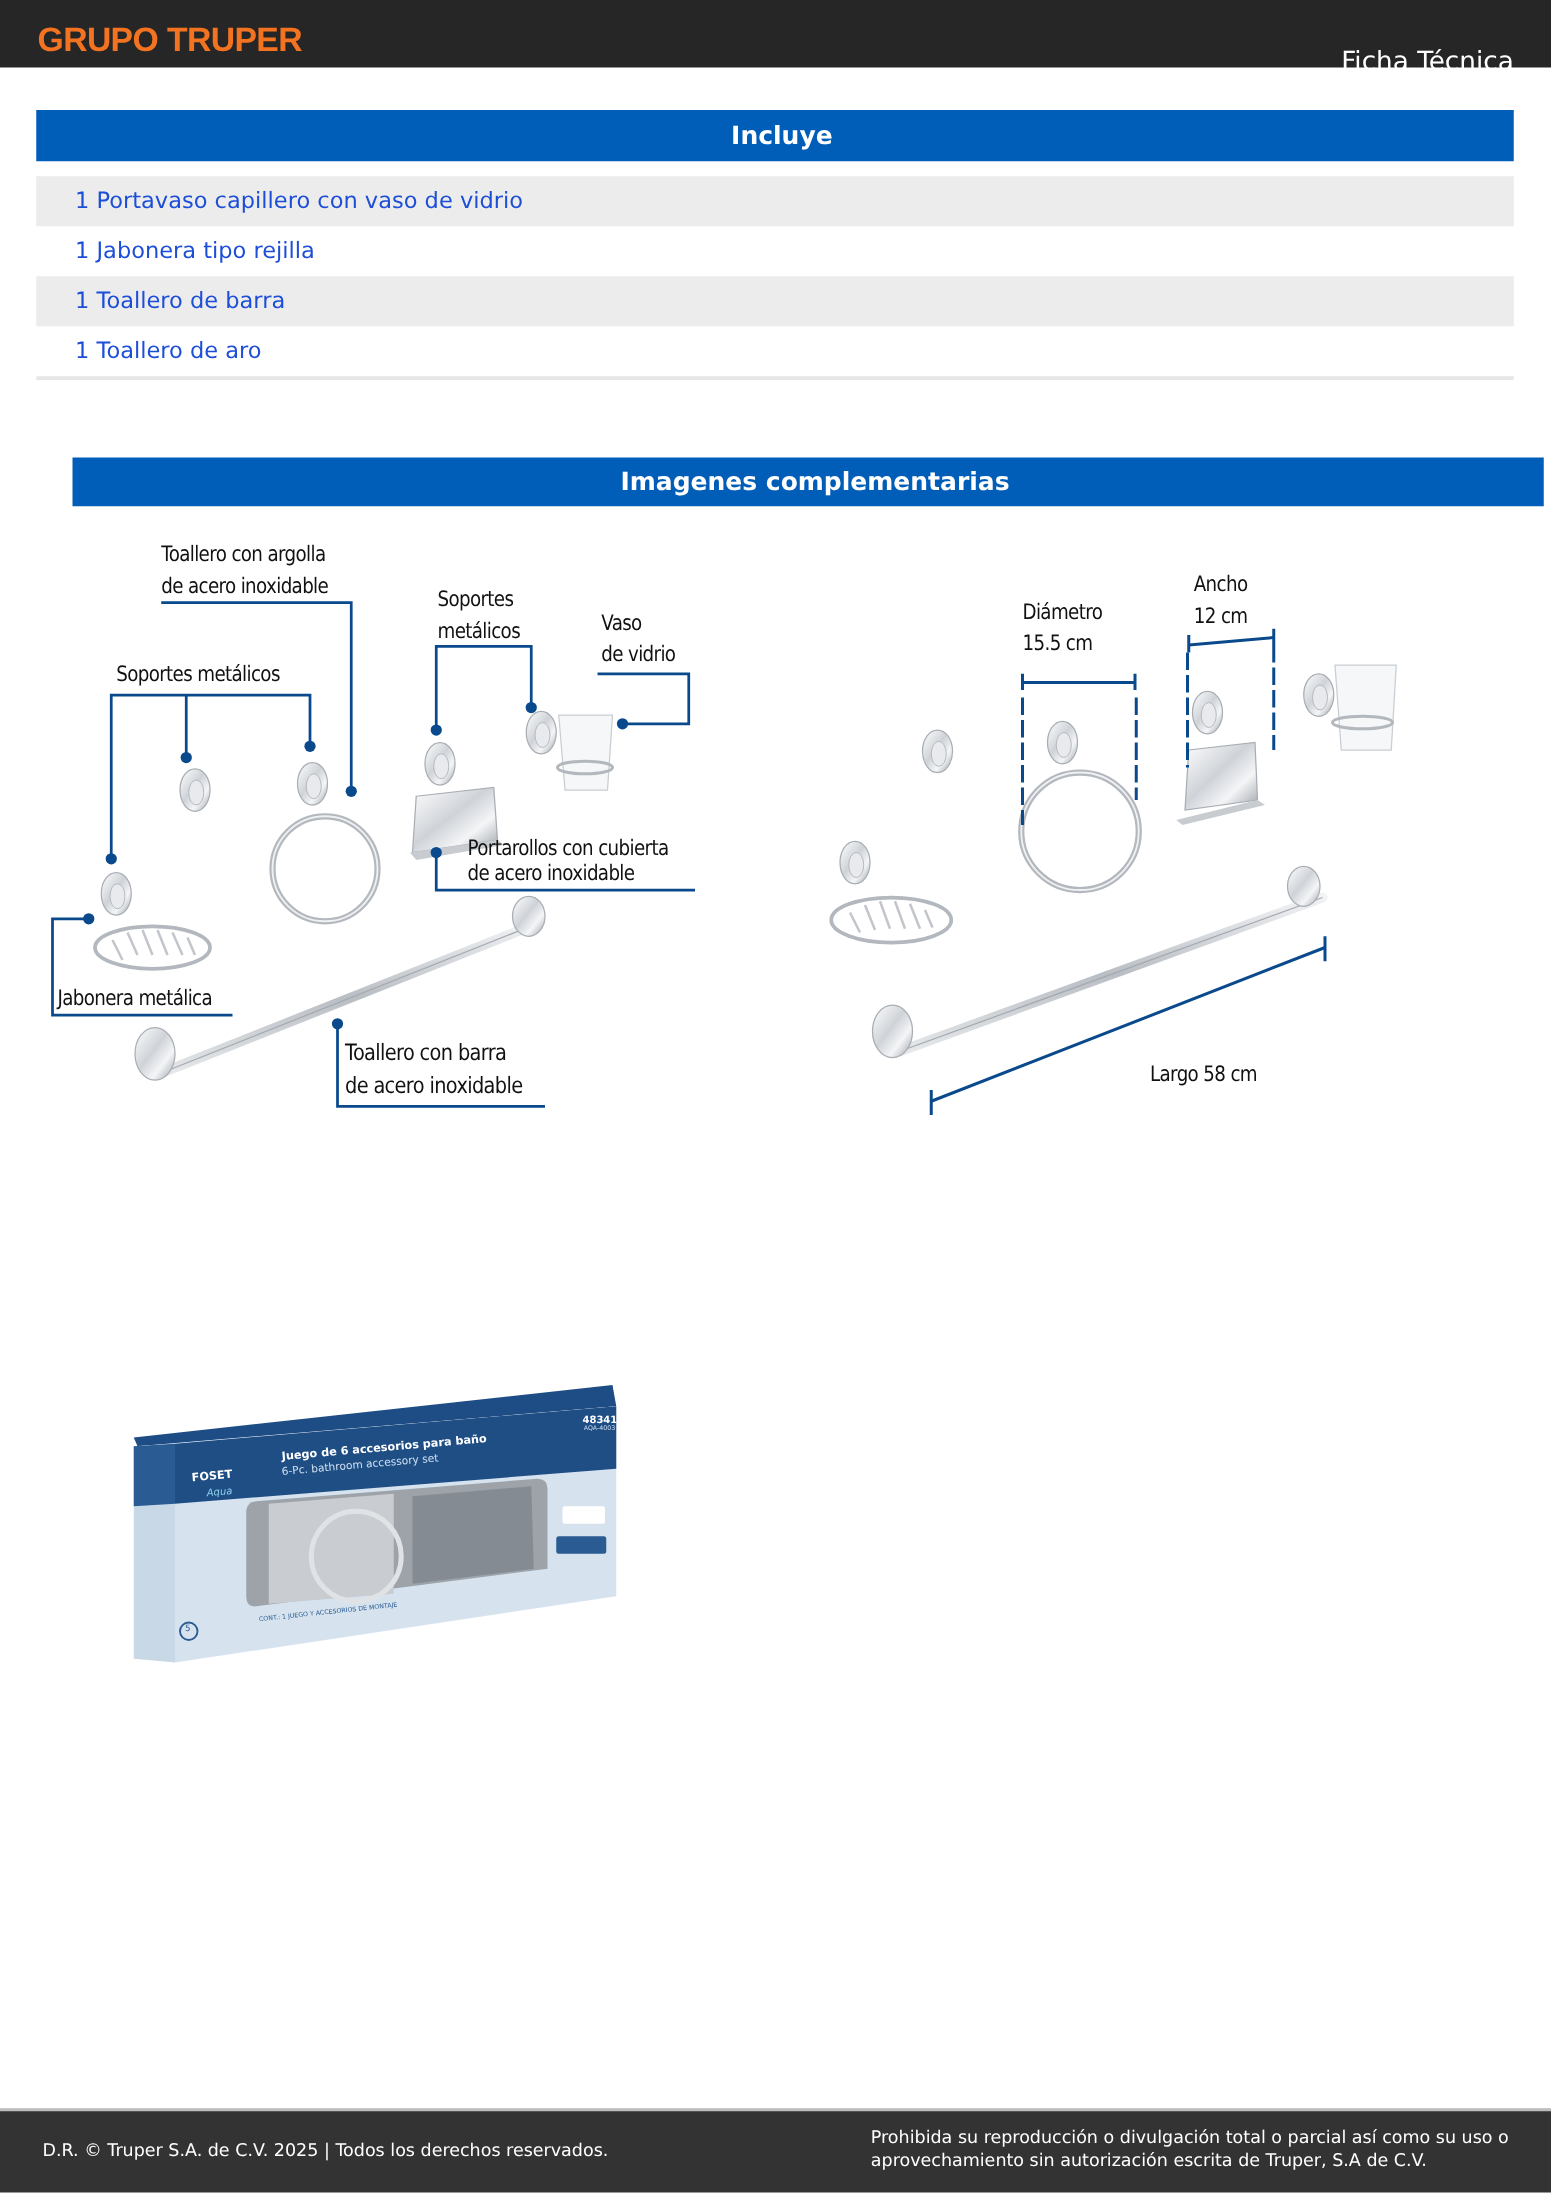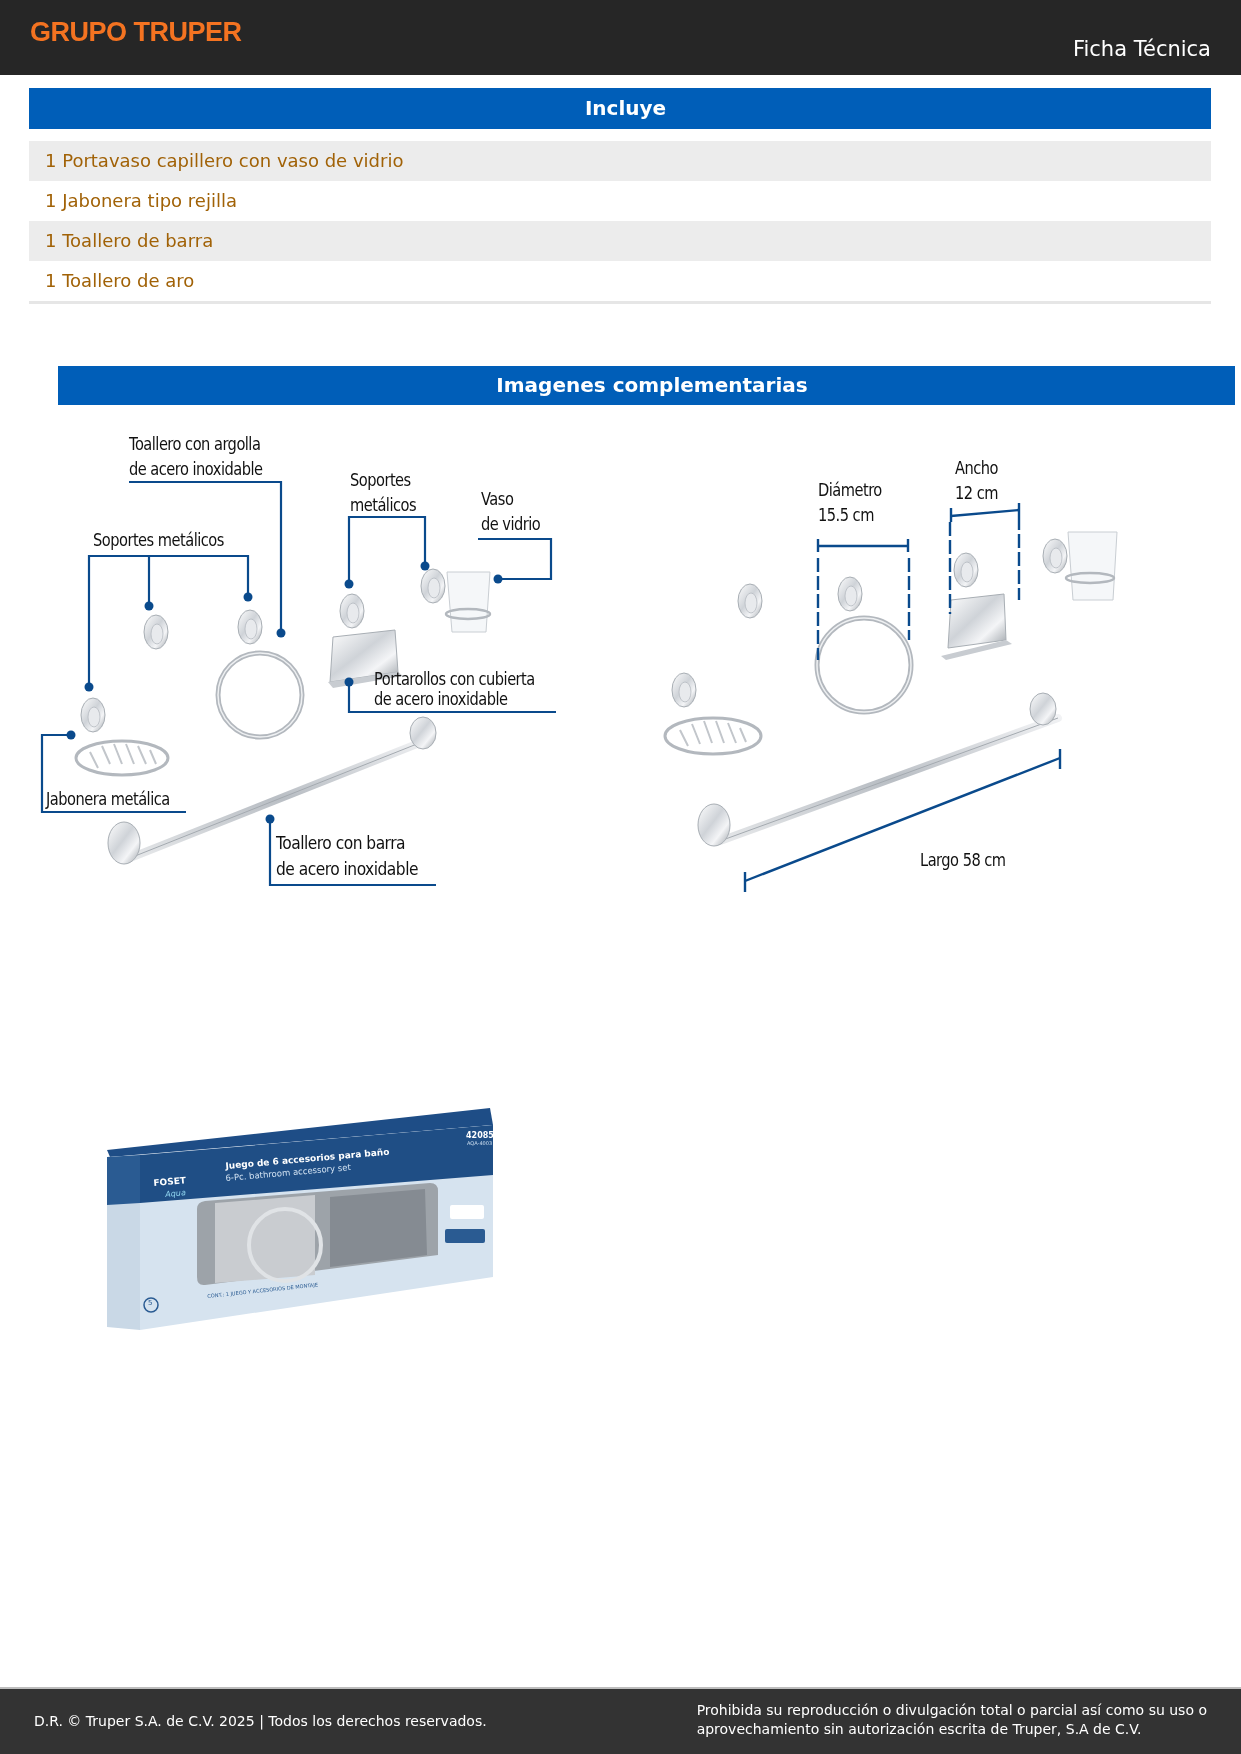--- a/index.html
+++ b/index.html
@@ -1,28 +1,28 @@
 <!DOCTYPE html>
 <html><head>
 <meta charset="utf-8">
 <style>
   * { margin: 0; padding: 0; box-sizing: border-box; }
   html, body { width: 1241px; height: 1754px; background: #ffffff; overflow: hidden; }
   body { position: relative; font-family: "DejaVu Sans", sans-serif; color: #1a1a1a; }
 
-  .header { position: absolute; left: 0; top: 0; width: 1241px; height: 75px; background: #262626; }
+  .header { position: absolute; left: 0; top: 0; width: 1241px; height: 54px; background: #262626; }
   .logo { position: absolute; left: 30px; top: 15px; font-family: "Liberation Sans", sans-serif; font-weight: 900; font-size: 27px; letter-spacing: -0.5px; color: #f47321; line-height: 34px; }
   .header-title { position: absolute; right: 30px; top: 14px; font-family: "DejaVu Sans", sans-serif; font-size: 21px; color: #ffffff; line-height: 28px; margin-top: 21px; }
 
   .section-bar { position: absolute; background: #005eb8; color: #fff; font-weight: bold; font-size: 20px; line-height: 40px; padding-left: 11px; text-align: center; }
   .bar-incluye { left: 29px; top: 88px; width: 1182px; height: 41px; }
   .bar-imagenes { left: 32px; top: 366px; width: 1177px; height: 39px; line-height: 39px; margin-left: 26px; }
 
   .incl-list { position: absolute; left: 29px; top: 141px; width: 1182px; border-bottom: 3px solid #e6e6e6; }
-  .incl-row { height: 40px; line-height: 40px; padding-left: 16px; font-size: 18px; color: #a16207; }
+  .incl-row { height: 40px; line-height: 40px; padding-left: 31px; font-size: 18px; color: #1d4ed8; }
   .incl-row.alt { background: #ececec; }
 
   .diagram { position: absolute; left: 0; top: 420px; width: 981px; height: 500px; }
   .diagram svg { position: absolute; left: 0; top: 0; }
   .lbl { position: absolute; font-family: "DejaVu Sans", sans-serif; font-size: 17px; line-height: 25px; color: #111; letter-spacing: -0.6px; transform: scaleX(0.86); transform-origin: left top; white-space: nowrap; }
 
   .box { position: absolute; left: 105px; top: 1105px; width: 390px; height: 230px; }
 
   .footer { position: absolute; left: 0; top: 1687px; width: 1241px; height: 78px; background: #333333; border-top: 2px solid #bdbdbd; color: #fff; font-size: 14px; }
   .footer-left { position: absolute; left: 34px; top: 23px; line-height: 18px; }
@@ -219,21 +219,21 @@
 
     <rect x="345" y="100" width="34" height="14" rx="2" fill="#ffffff"></rect>
     <rect x="340" y="124" width="40" height="14" rx="2" fill="#2a5b92"></rect>
 
     <circle cx="46" cy="200" r="7" fill="none" stroke="#2a5b92" stroke-width="1.5"></circle>
   </svg>
   <div style="position:absolute; left:120px; top:56px; font-size:9px; font-weight:bold; color:#fff; transform:rotate(-5deg); transform-origin:left top; white-space:nowrap;">Juego de 6 accesorios para baño</div>
   <div style="position:absolute; left:120px; top:68px; font-size:8.5px; color:#cfe0f1; transform:rotate(-5deg); transform-origin:left top; white-space:nowrap;">6-Pc. bathroom accessory set</div>
   <div style="position:absolute; left:48px; top:73px; font-size:9px; font-weight:bold; color:#fff; transform:rotate(-5deg); transform-origin:left top;">FOSET</div>
   <div style="position:absolute; left:60px; top:85px; font-size:8px; font-style:italic; color:#8fd3ee; transform:rotate(-5deg); transform-origin:left top;">Aqua</div>
-  <div style="position:absolute; left:361px; top:26px; font-size:8px; font-weight:bold; color:#fff;">42085</div>
+  <div style="position:absolute; left:361px; top:26px; font-size:8px; font-weight:bold; color:#fff;">48341</div>
   <div style="position:absolute; left:362px; top:35px; font-size:5px; color:#cfe0f1;">AQA-4003</div>
   <div style="position:absolute; left:102px; top:188px; font-size:5px; color:#2a5b92; transform:rotate(-6deg); transform-origin:left top; white-space:nowrap;">CONT.: 1 JUEGO Y ACCESORIOS DE MONTAJE</div>
   <div style="position:absolute; left:43px; top:194px; font-size:7px; color:#2a5b92;">5</div>
 </div>
 
 <div class="footer">
   <div class="footer-left">D.R. © Truper S.A. de C.V. 2025 | Todos los derechos reservados.</div>
   <div class="footer-right">
     <div>Prohibida su reproducción o divulgación total o parcial así como su uso o</div>
     <div>aprovechamiento sin autorización escrita de Truper, S.A de C.V.</div>

